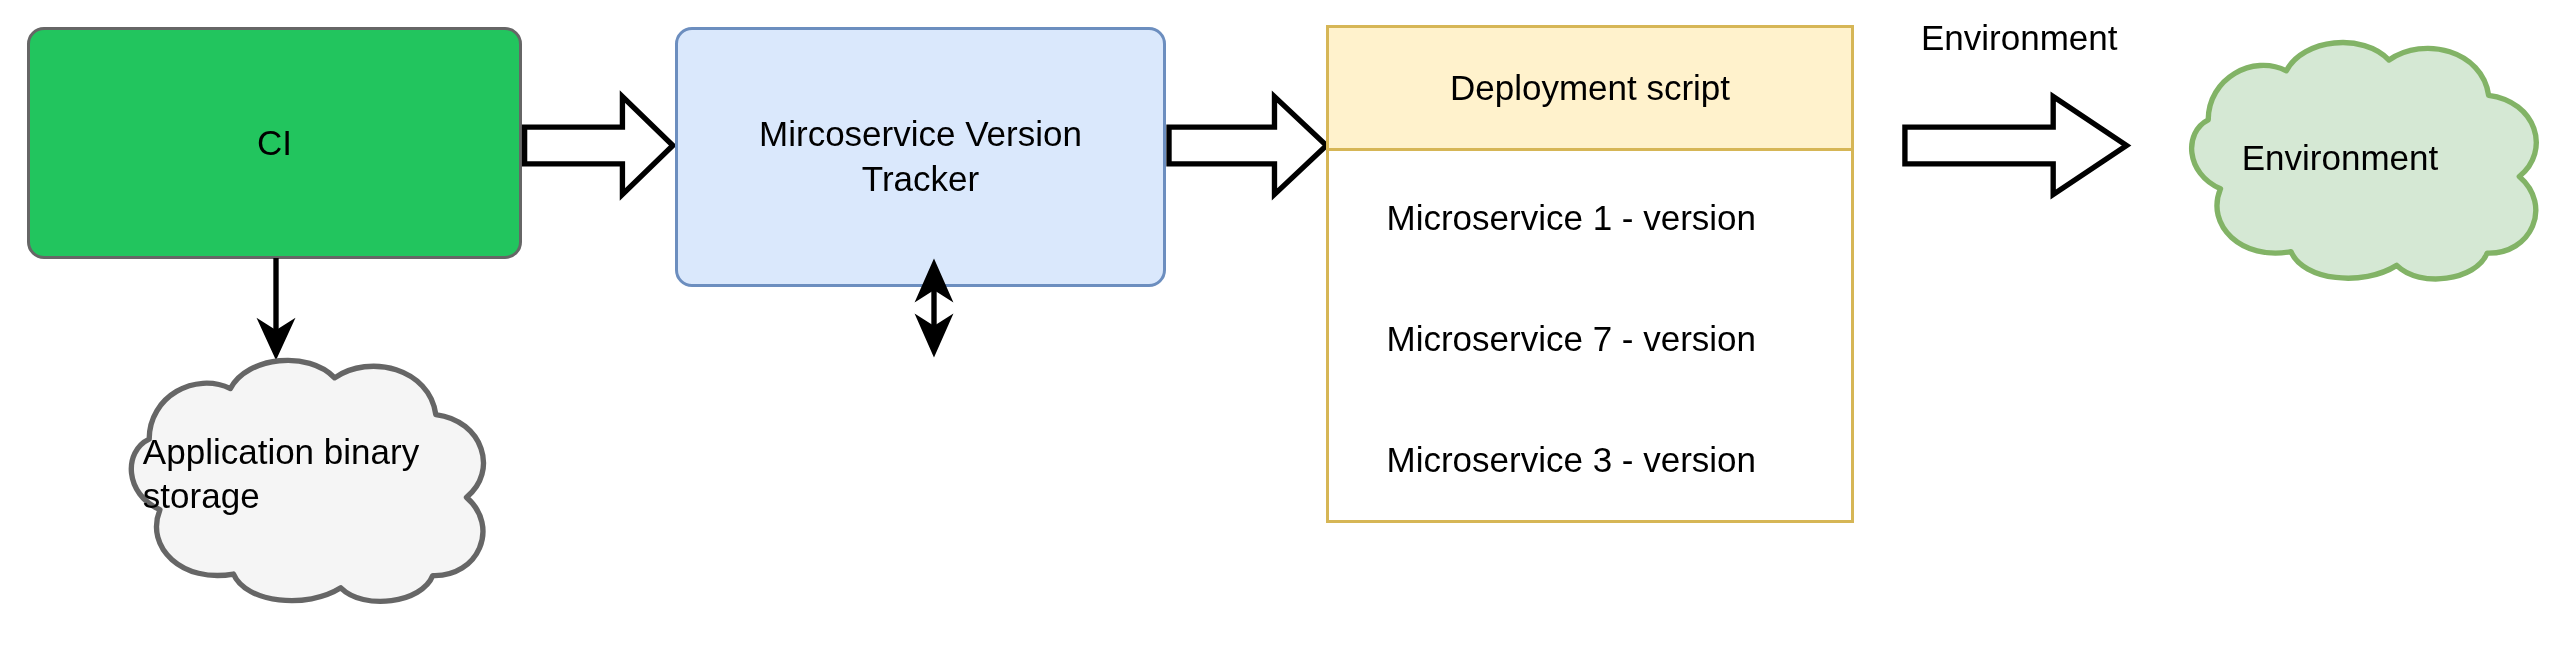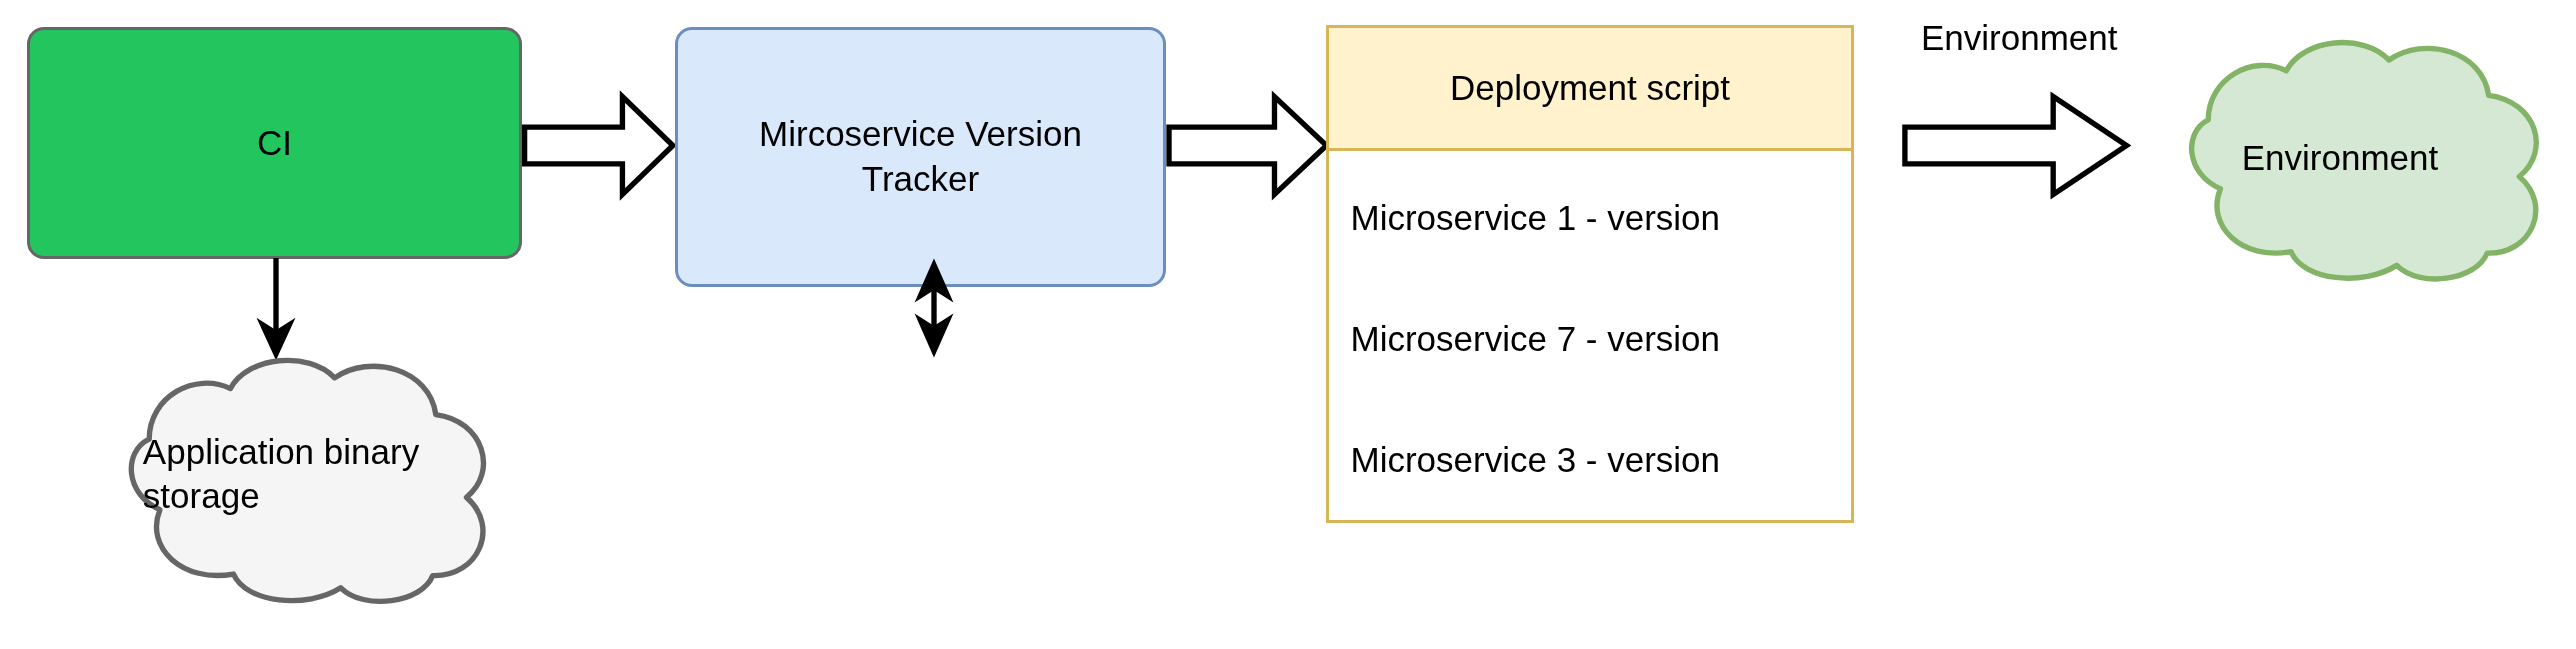--- a/index.html
+++ b/index.html
@@ -63,20 +63,21 @@
     justify-content: center;
     font-size: 35px;
     color: #000000;
   }
   .table-body {
     flex: 1;
     display: flex;
     flex-direction: column;
     justify-content: flex-start;
     padding-top: 6.1px;
+    margin-left: 36px;
   }
   .table-row {
     display: flex;
     align-items: center;
     padding-left: 21.5px;
     font-size: 35px;
     color: #000000;
   }
 
   

